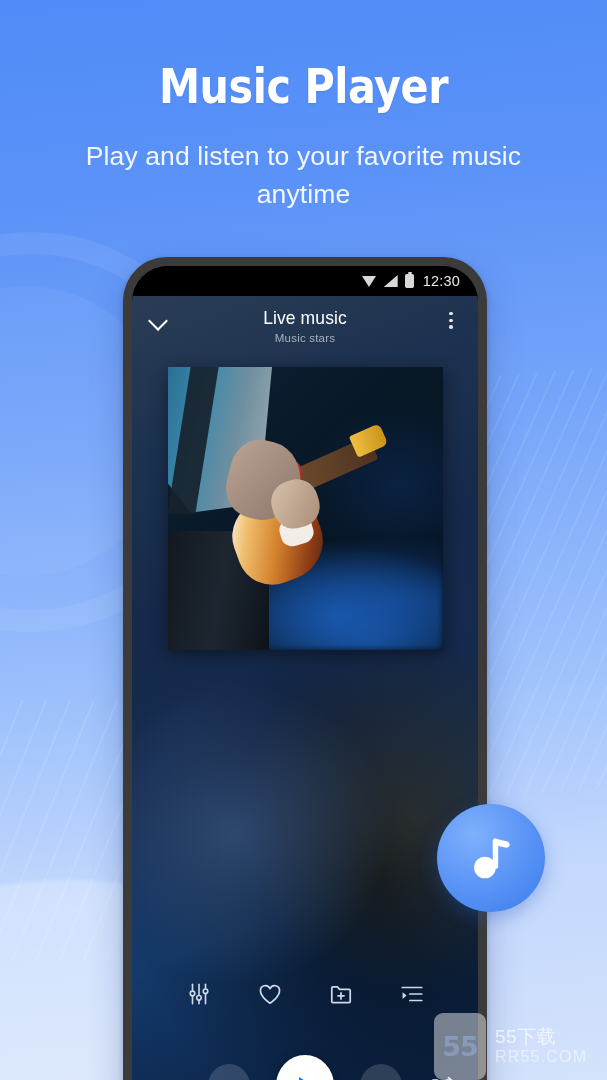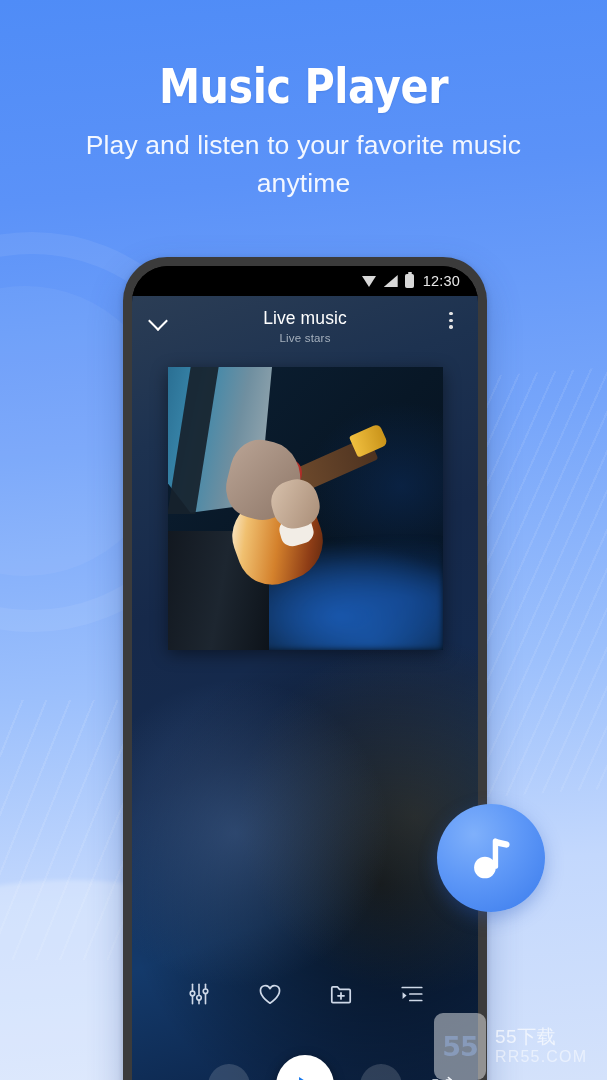--- a/index.html
+++ b/index.html
@@ -40,21 +40,21 @@
 
   
   .headings { position:absolute; top:62px; left:0; right:0; text-align:center; z-index:5; }
   .title {
     font-family:"DejaVu Sans", sans-serif;
     font-size:48px; font-weight:bold; color:#ffffff;
     letter-spacing:-0.5px; transform:scaleX(0.86); line-height:1.0;
     text-shadow:0 1px 2px rgba(40,80,160,0.18);
   }
   .subtitle {
-    margin-top:17px; font-size:26.5px; font-weight:400;
+    margin-top:28px; font-size:26.5px; font-weight:400;
     color:rgba(255,255,255,0.93); line-height:1.42;
     padding:0 42px; letter-spacing:0.1px;
   }
 
   
   .phone {
     position:absolute; left:123px; top:257px; width:364px; height:934px;
     border-radius:44px; background:#3b3b3b; z-index:10;
     box-shadow:0 14px 34px rgba(40,70,140,0.30), 0 2px 6px rgba(0,0,0,0.18);
     padding:9px 9px 9px 9px;
@@ -229,21 +229,21 @@
       <div class="clock">12:30</div>
     </div>
 
     <div class="screen">
       <div class="screen-bg"></div>
 
       <div class="app-bar">
         <div class="chev"></div>
         <div class="bar-titles">
           <div class="bar-title">Live music</div>
-          <div class="bar-sub">Live stars</div>
+          <div class="bar-sub">Music stars</div>
         </div>
         <div class="kebab">
           <i></i>
             <i></i>
             <i></i>
         </div>
       </div>
 
       <div class="art-wrap">
         <div class="art">

